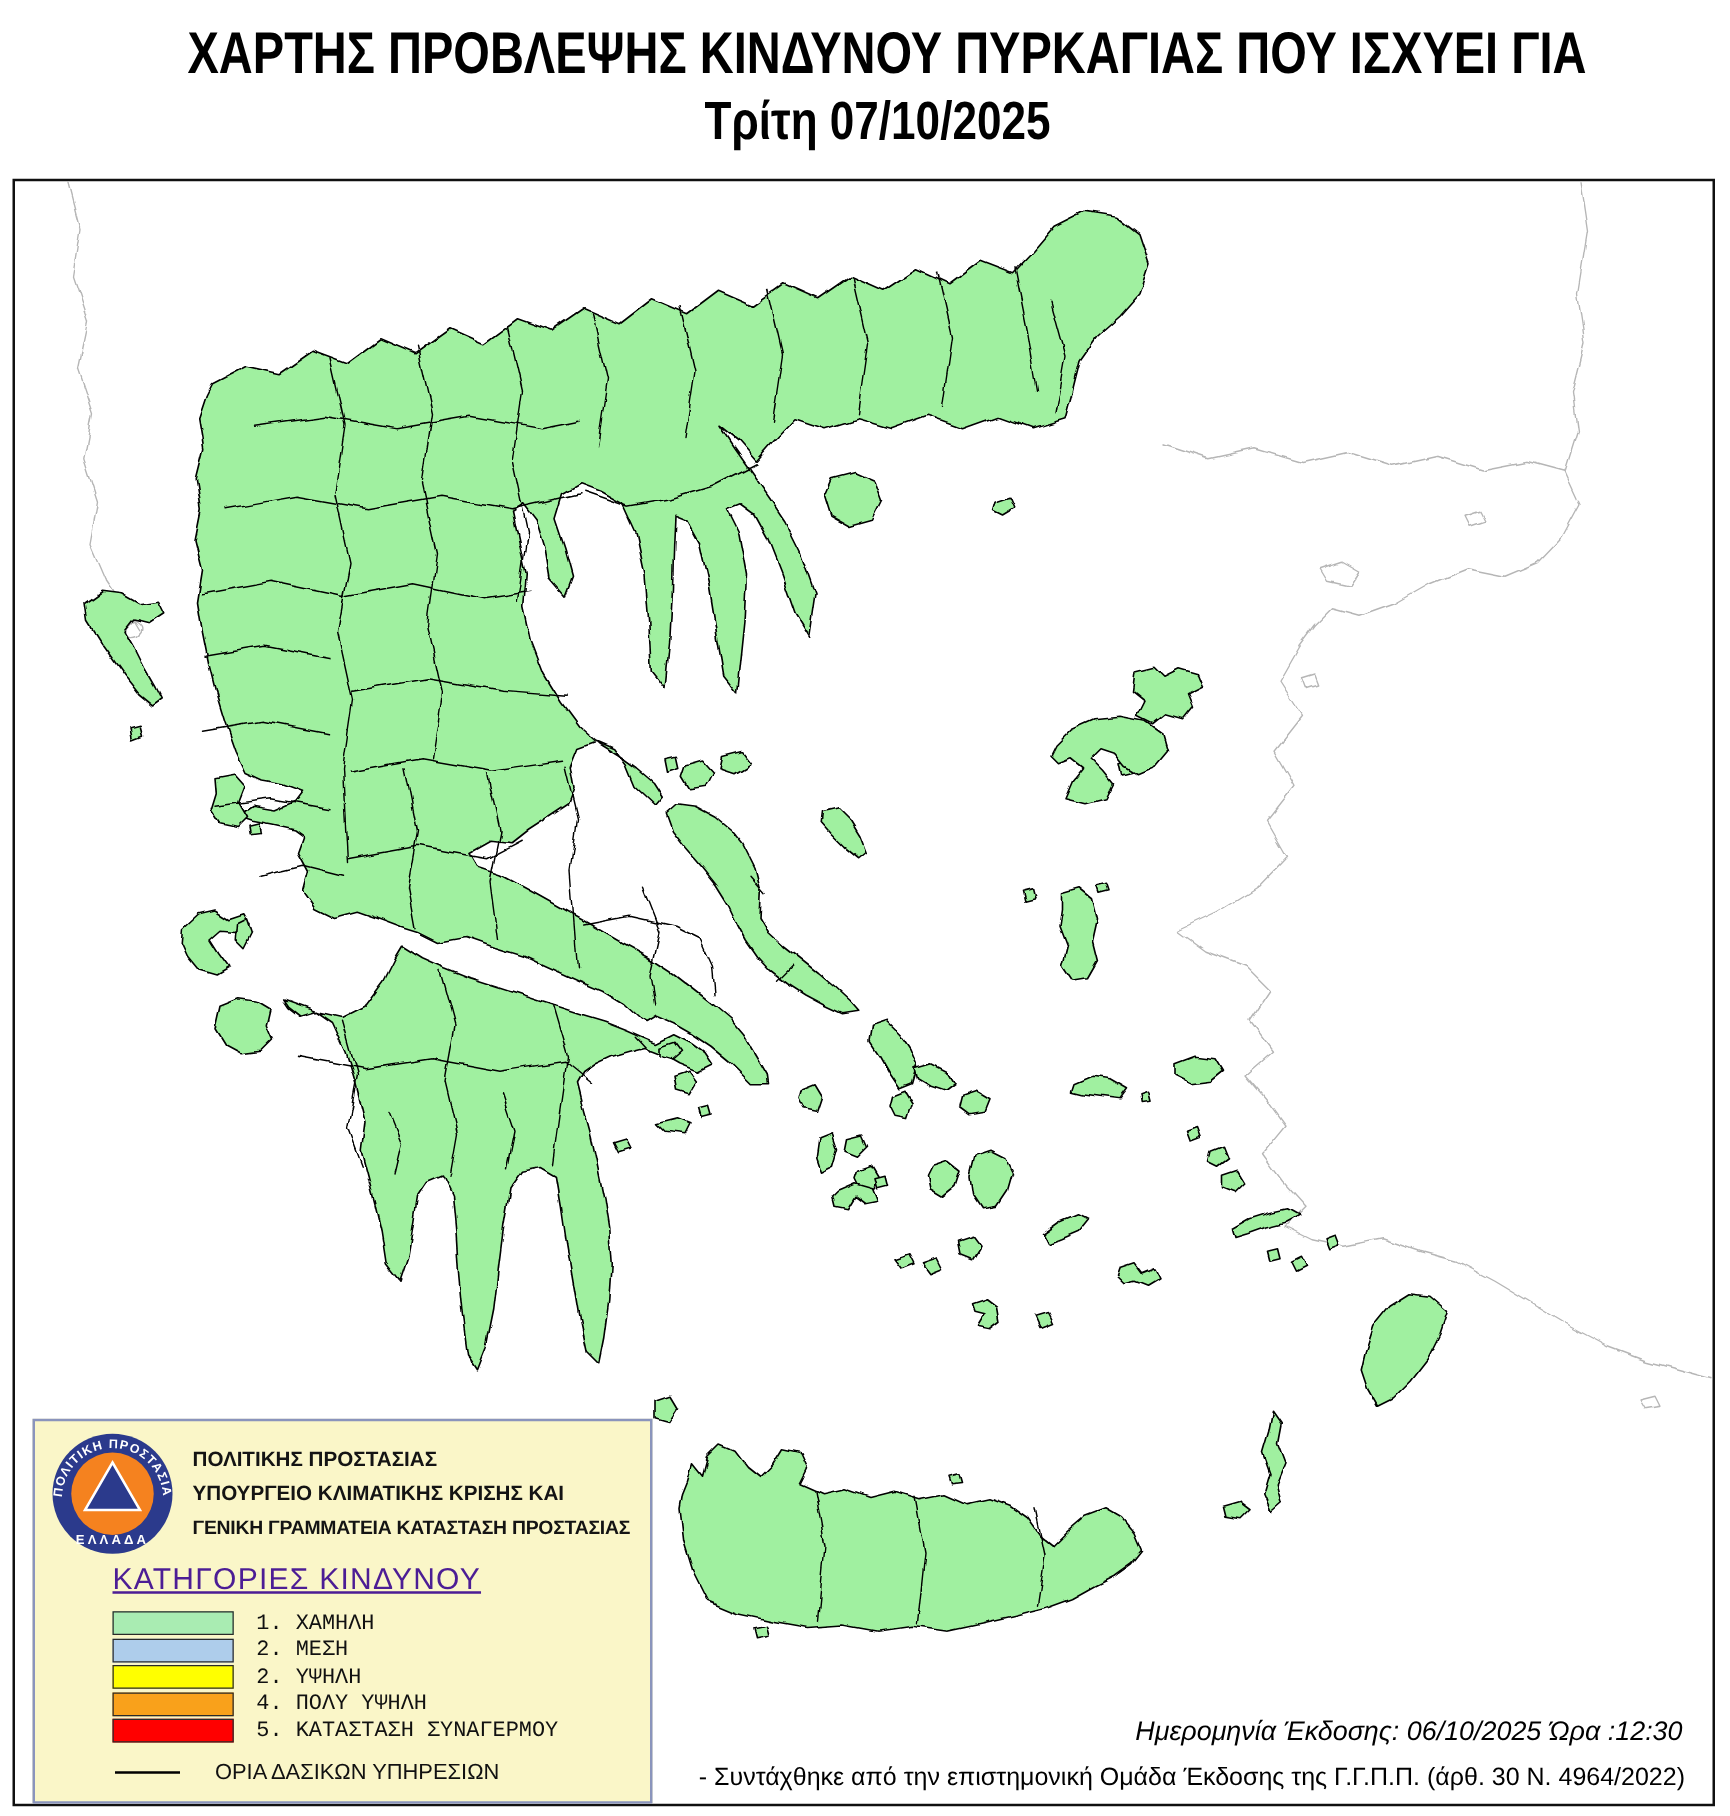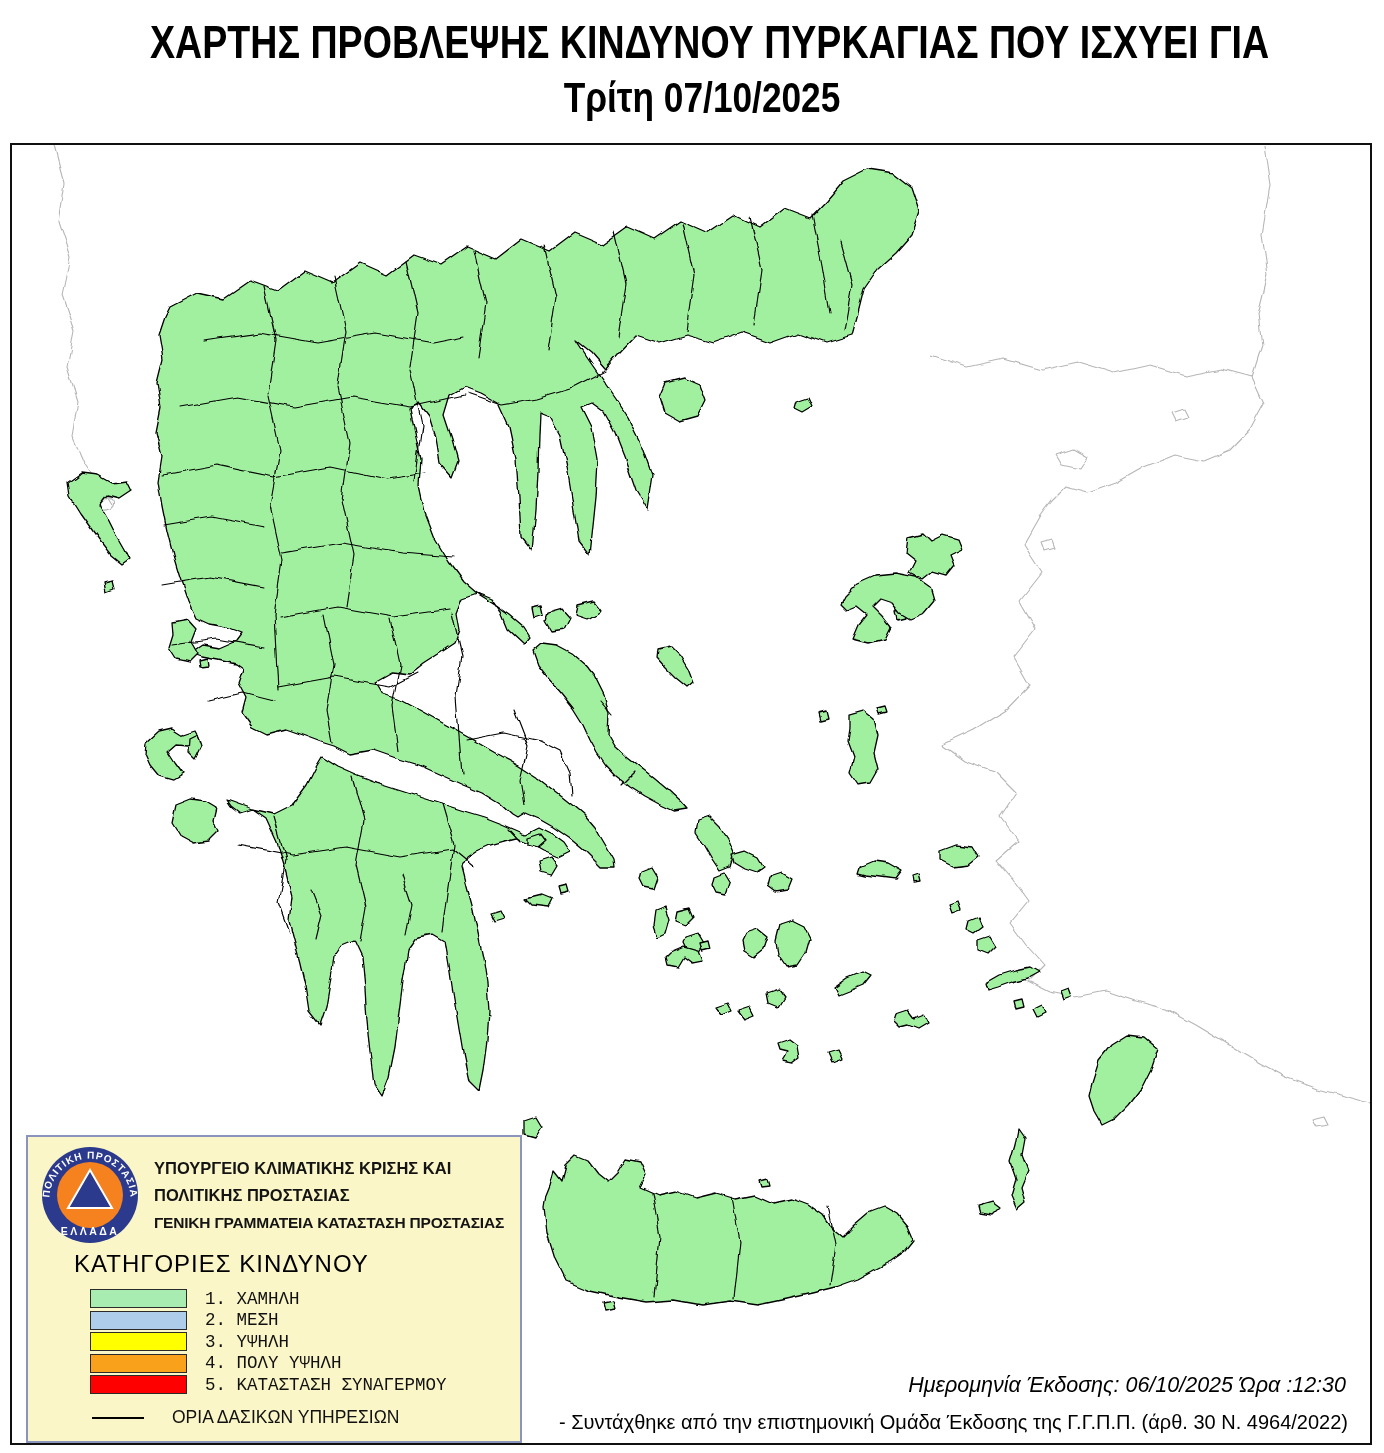--- a/index.html
+++ b/index.html
@@ -15,22 +15,22 @@
   .map-frame svg.map{position:absolute;left:0;top:0;width:1358px;height:1298px;}
   .coast{fill:var(--land,#a0f0a0);stroke:#000;stroke-width:1.3;stroke-linejoin:round;}
   .iborder{fill:none;stroke:#000;stroke-width:1.15;stroke-linejoin:round;stroke-linecap:round;}
   .neigh{fill:none;stroke:#b6b6b6;stroke-width:1.1;stroke-linejoin:round;}
   .legend{position:absolute;left:14px;top:990px;width:496px;height:308px;box-sizing:border-box;
           background:var(--legend-bg,#faf6c8);border:2px solid var(--legend-border,#8a94bc);}
   .logo{position:absolute;left:12px;top:8px;width:100px;height:100px;}
   .org-block{position:absolute;left:126px;top:18px;width:364px;color:#141414;
              font-weight:bold;font-size:16.5px;line-height:27px;white-space:nowrap;}
   .org-line3{font-size:15.5px;letter-spacing:-0.2px;}
-  .legend-heading{position:absolute;left:46px;top:113px;font-size:24px;color:#000000;
-                  letter-spacing:1px;white-space:nowrap;}
+  .legend-heading{position:absolute;left:62px;top:113px;font-size:24px;color:#4c1d95;
+                  letter-spacing:1px;white-space:nowrap;text-decoration:underline;}
   .swatch-rows{position:absolute;left:62px;top:152px;}
   .swatch-row{display:flex;align-items:center;height:19px;margin-bottom:2.5px;font-family:Liberation Mono, monospace;}
   .swatch{width:97px;height:19px;border:1.5px solid #2a2a2a;box-sizing:border-box;flex:none;}
   .swatch-label{margin-left:18px;font-size:17.5px;color:#111;white-space:nowrap;}
   .boundary-row{position:absolute;left:64px;top:270px;display:flex;align-items:center;}
   .boundary-line{width:52px;height:0;border-top:2.5px solid #000;flex:none;}
   .boundary-label{margin-left:28px;font-size:17.5px;color:#111;white-space:nowrap;}
   .footer-issue{position:absolute;right:24px;top:1228px;font-size:21.5px;color:#000;white-space:nowrap;font-style:italic;}
   .footer-credit{position:absolute;right:22px;top:1266px;font-size:20px;color:#000;white-space:nowrap;}
 </style>
@@ -193,39 +193,39 @@
       <defs>
         <path id="arcTop" d="M 9.5,54 A 40.5,40.5 0 0 1 90.5,54" fill="none"></path>
       </defs>
       <text font-size="10" font-weight="bold" fill="#ffffff" letter-spacing="1">
         <textPath href="#arcTop" startOffset="50%" text-anchor="middle">ΠΟΛΙΤΙΚΗ ΠΡΟΣΤΑΣΙΑ</textPath>
       </text>
       <text x="50" y="90" font-size="10.5" font-weight="bold" fill="#ffffff" text-anchor="middle" letter-spacing="2.5">ΕΛΛΑΔΑ</text>
     </svg>
 
     <div class="org-block">
+      <div>ΠΟΛΙΤΙΚΗΣ ΠΡΟΣΤΑΣΙΑΣ</div>
       <div>ΥΠΟΥΡΓΕΙΟ  ΚΛΙΜΑΤΙΚΗΣ ΚΡΙΣΗΣ ΚΑΙ</div>
-      <div>ΠΟΛΙΤΙΚΗΣ ΠΡΟΣΤΑΣΙΑΣ</div>
       <div class="org-line3">ΓΕΝΙΚΗ ΓΡΑΜΜΑΤΕΙΑ ΚΑΤΑΣΤΑΣΗ ΠΡΟΣΤΑΣΙΑΣ</div>
     </div>
 
     <div class="legend-heading">ΚΑΤΗΓΟΡΙΕΣ ΚΙΝΔΥΝΟΥ</div>
 
     <div class="swatch-rows">
       <div class="swatch-row">
         <div class="swatch" style="background-color: rgb(169, 236, 178);"></div>
         <div class="swatch-label">1. ΧΑΜΗΛΗ</div>
       </div>
       <div class="swatch-row">
         <div class="swatch" style="background-color: rgb(174, 205, 235);"></div>
         <div class="swatch-label">2. ΜΕΣΗ</div>
       </div>
       <div class="swatch-row">
         <div class="swatch" style="background-color: rgb(255, 255, 0);"></div>
-        <div class="swatch-label">3. ΥΨΗΛΗ</div>
+        <div class="swatch-label">2. ΥΨΗΛΗ</div>
       </div>
       <div class="swatch-row">
         <div class="swatch" style="background-color: rgb(249, 161, 27);"></div>
         <div class="swatch-label">4. ΠΟΛΥ ΥΨΗΛΗ</div>
       </div>
       <div class="swatch-row">
         <div class="swatch" style="background-color: rgb(255, 0, 0);"></div>
         <div class="swatch-label">5. ΚΑΤΑΣΤΑΣΗ ΣΥΝΑΓΕΡΜΟΥ</div>
       </div>
     </div>

